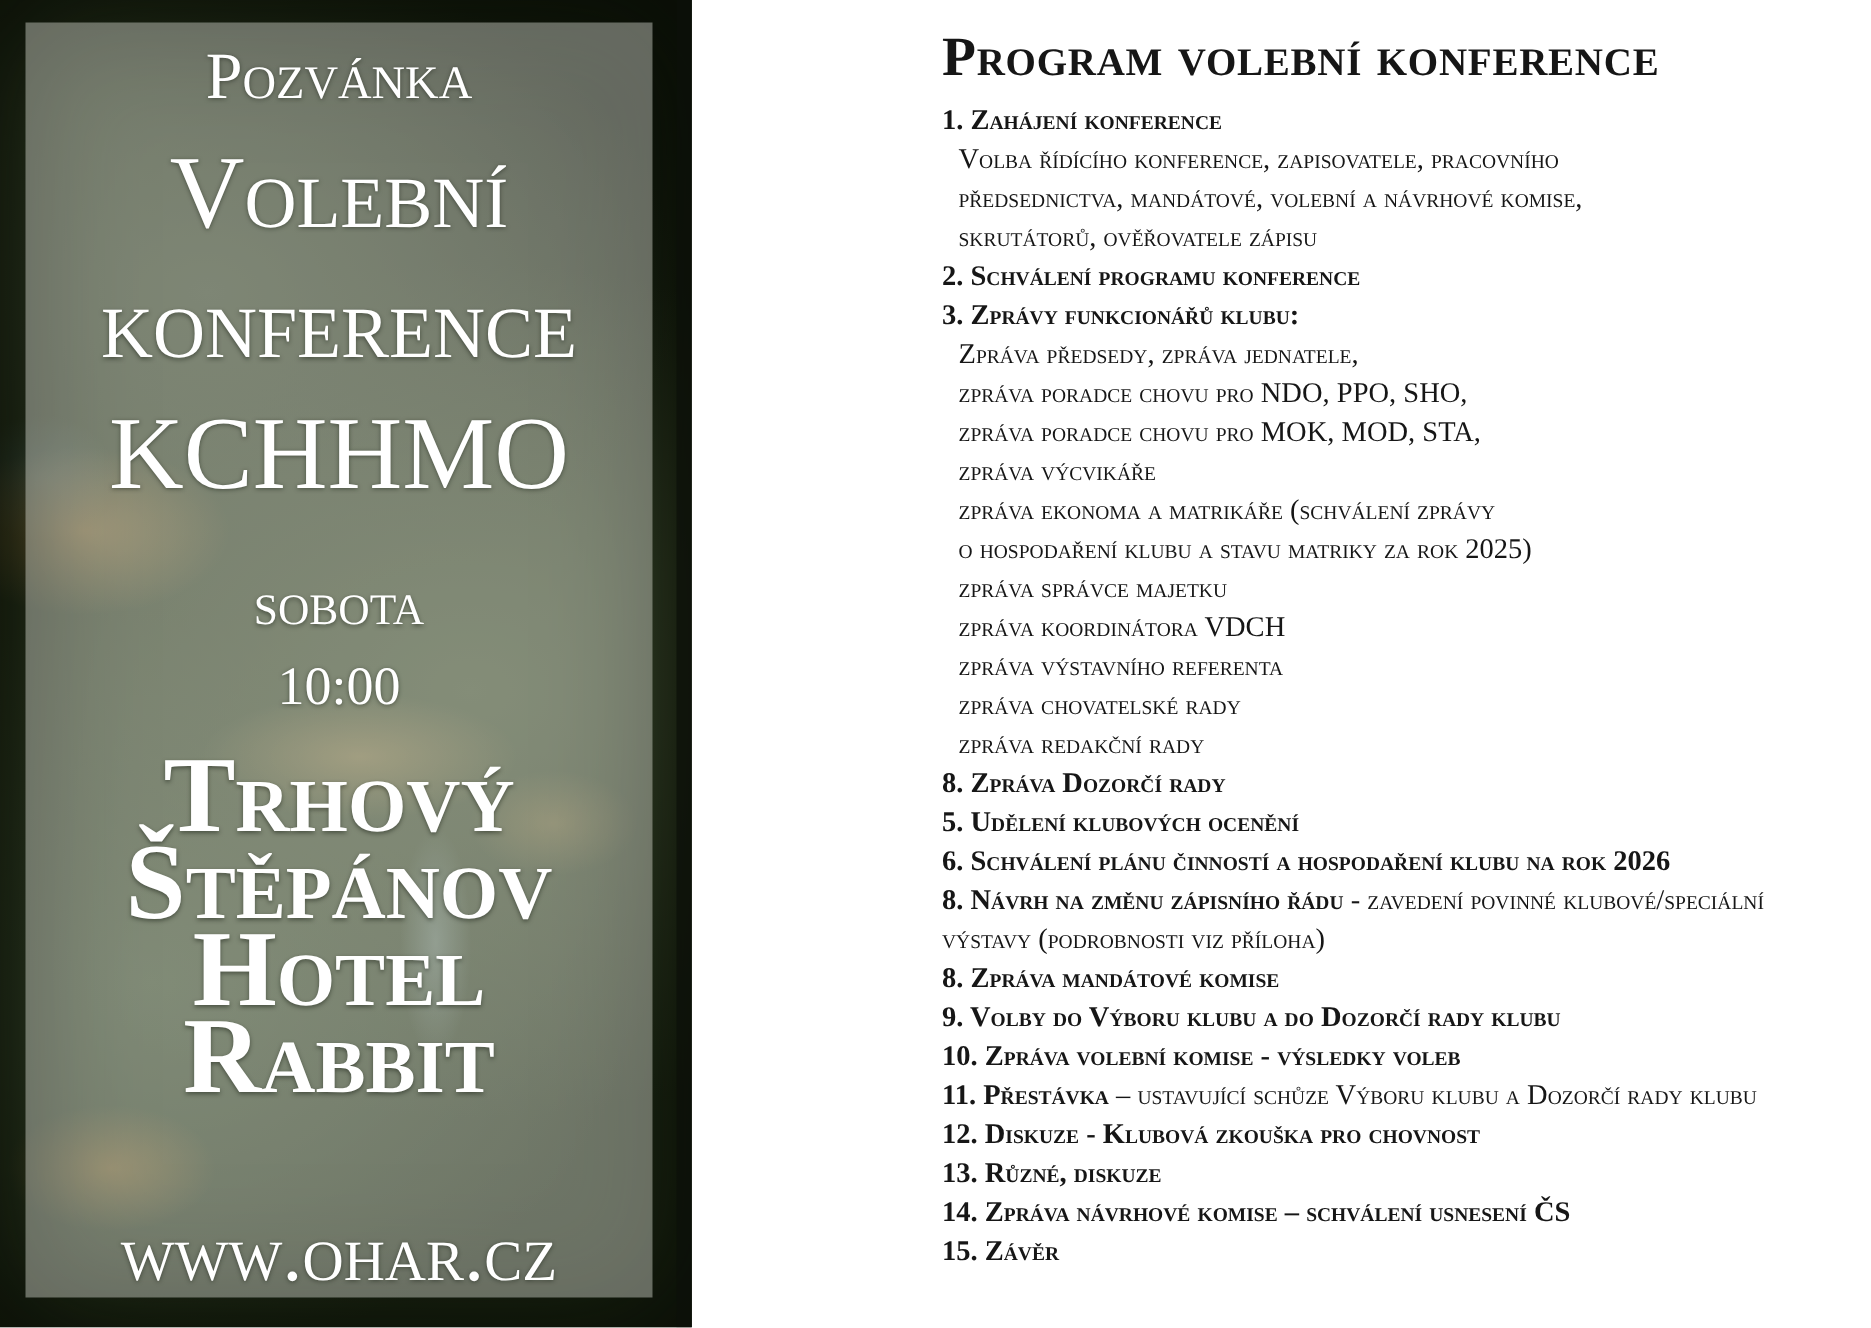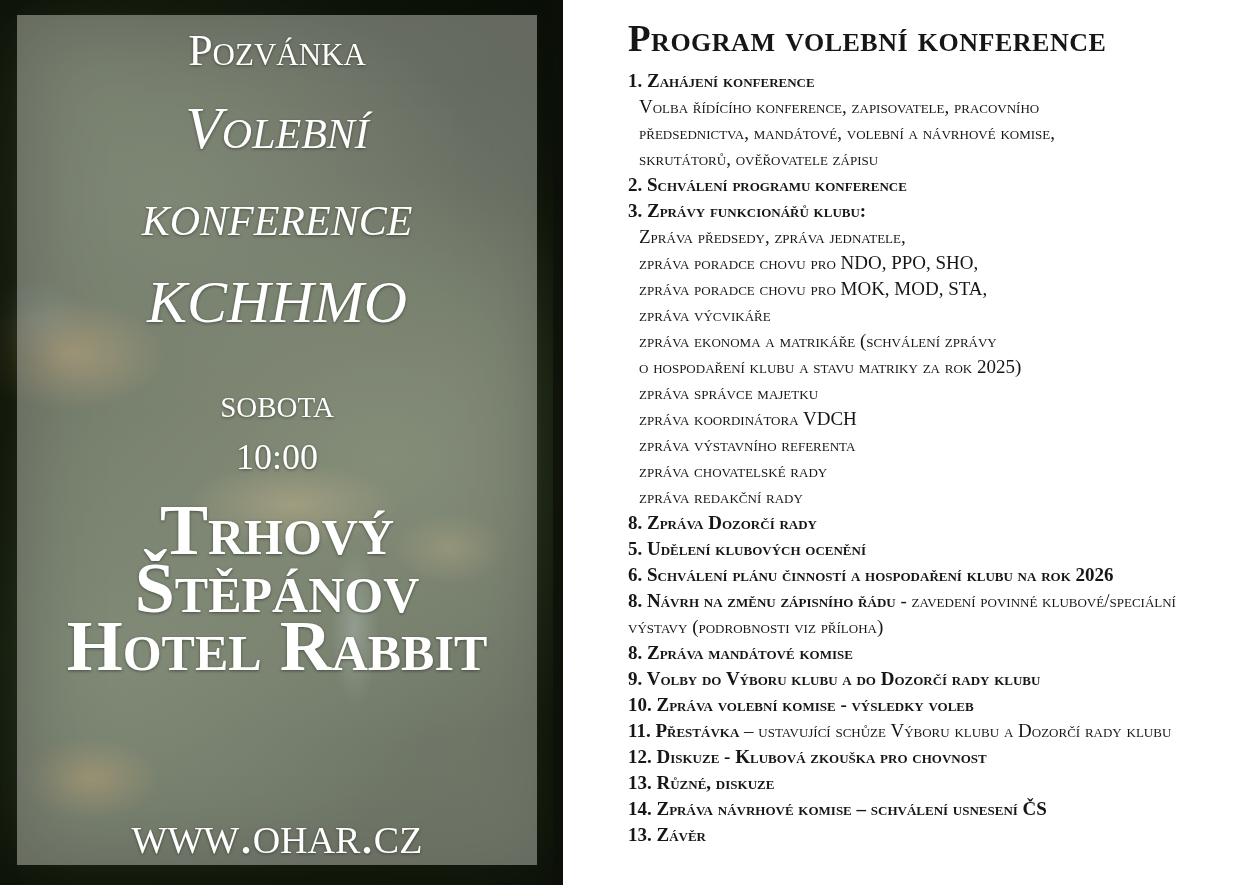--- a/index.html
+++ b/index.html
@@ -2,21 +2,21 @@
 <html style="--overlay: rgba(226,229,219,0.42); --light: #ffffff; --dark: #161616;"><head>
 <meta charset="utf-8">
 <style>
   html,body{margin:0;padding:0;background:#ffffff;}
   .stage{
     position:relative;width:1247px;height:885px;overflow:hidden;background:#fff;
     font-family:"Liberation Serif","DejaVu Serif",serif;
   }
   
   .photo-panel{
-    position:absolute;left:0;top:0;width:563px;height:885px;
+    position:absolute;left:0;top:0;width:461px;height:885px;
     background-color:#243019;
     background-image:
       radial-gradient(140px 80px at 12% 40%, rgba(186,136,66,0.50), transparent 70%),
       radial-gradient(150px 60px at 52% 57%, rgba(196,158,94,0.40), transparent 70%),
       radial-gradient(100px 60px at 16% 88%, rgba(173,122,48,0.45), transparent 70%),
       radial-gradient(80px 50px at 80% 62%, rgba(188,148,80,0.30), transparent 70%),
       radial-gradient(34px 110px at 63% 71%, rgba(160,185,190,0.35), transparent 70%),
       radial-gradient(70px 60px at 6% 36%, rgba(120,160,170,0.25), transparent 70%),
       radial-gradient(420px 300px at 30% 22%, #36422b, transparent 75%),
       radial-gradient(520px 380px at 68% 52%, #404e31, transparent 75%),
@@ -33,21 +33,21 @@
     position:absolute;left:17px;top:15px;right:26px;bottom:20px;
     background:var(--overlay, rgba(226,229,219,0.42));
     display:flex;flex-direction:column;align-items:center;text-align:center;
     color:var(--light, #ffffff);
     font-variant:small-caps;
     text-shadow:0 1px 3px rgba(20,25,15,0.5);
     z-index:2;
   }
   .pretitle{margin-top:12px;font-size:44px;line-height:1.1;}
   .big-group{margin-top:10px;}
-  .big{font-size:60px;line-height:87px;font-style:italic;}
+  .big{font-size:69px;line-height:87px;}
   .day{margin-top:34px;font-size:42px;line-height:1.1;}
   .date{margin-top:16px;font-size:44px;line-height:1.1;}
   .time{margin-top:11px;font-size:36px;line-height:1.1;}
   .loc{margin-top:24px;font-weight:700;font-size:72px;line-height:58px;}
   .site{margin-top:auto;font-size:54px;line-height:1.1;}
   
   .program-panel{
     position:absolute;left:563px;top:0;right:0;height:100%;
     background:#ffffff;color:var(--dark, #161616);
     padding:20px 26px 12px 65px;box-sizing:border-box;
@@ -96,17 +96,17 @@
         <div class="item"><span class="b">5. Udělení klubových ocenění</span></div>
         <div class="item"><span class="b">6. Schválení plánu činností a hospodaření klubu na rok 2026</span></div>
         <div class="item"><span class="b">8. Návrh na změnu zápisního řádu</span><span class="r"> - zavedení povinné klubové/speciální výstavy (podrobnosti viz příloha)</span></div>
         <div class="item"><span class="b">8. Zpráva mandátové komise</span></div>
         <div class="item"><span class="b">9. Volby do Výboru klubu a do Dozorčí rady klubu</span></div>
         <div class="item"><span class="b">10. Zpráva volební komise - výsledky voleb</span></div>
         <div class="item"><span class="b">11. Přestávka</span><span class="r"> – ustavující schůze Výboru klubu a Dozorčí rady klubu</span></div>
         <div class="item"><span class="b">12. Diskuze - Klubová zkouška pro chovnost</span></div>
         <div class="item"><span class="b">13. Různé, diskuze</span></div>
         <div class="item"><span class="b">14. Zpráva návrhové komise – schválení usnesení ČS</span></div>
-        <div class="item"><span class="b">13. Závěr</span></div>
+        <div class="item"><span class="b">15. Závěr</span></div>
       </div>
   </div>
 
 </div>
 
 </body></html>

